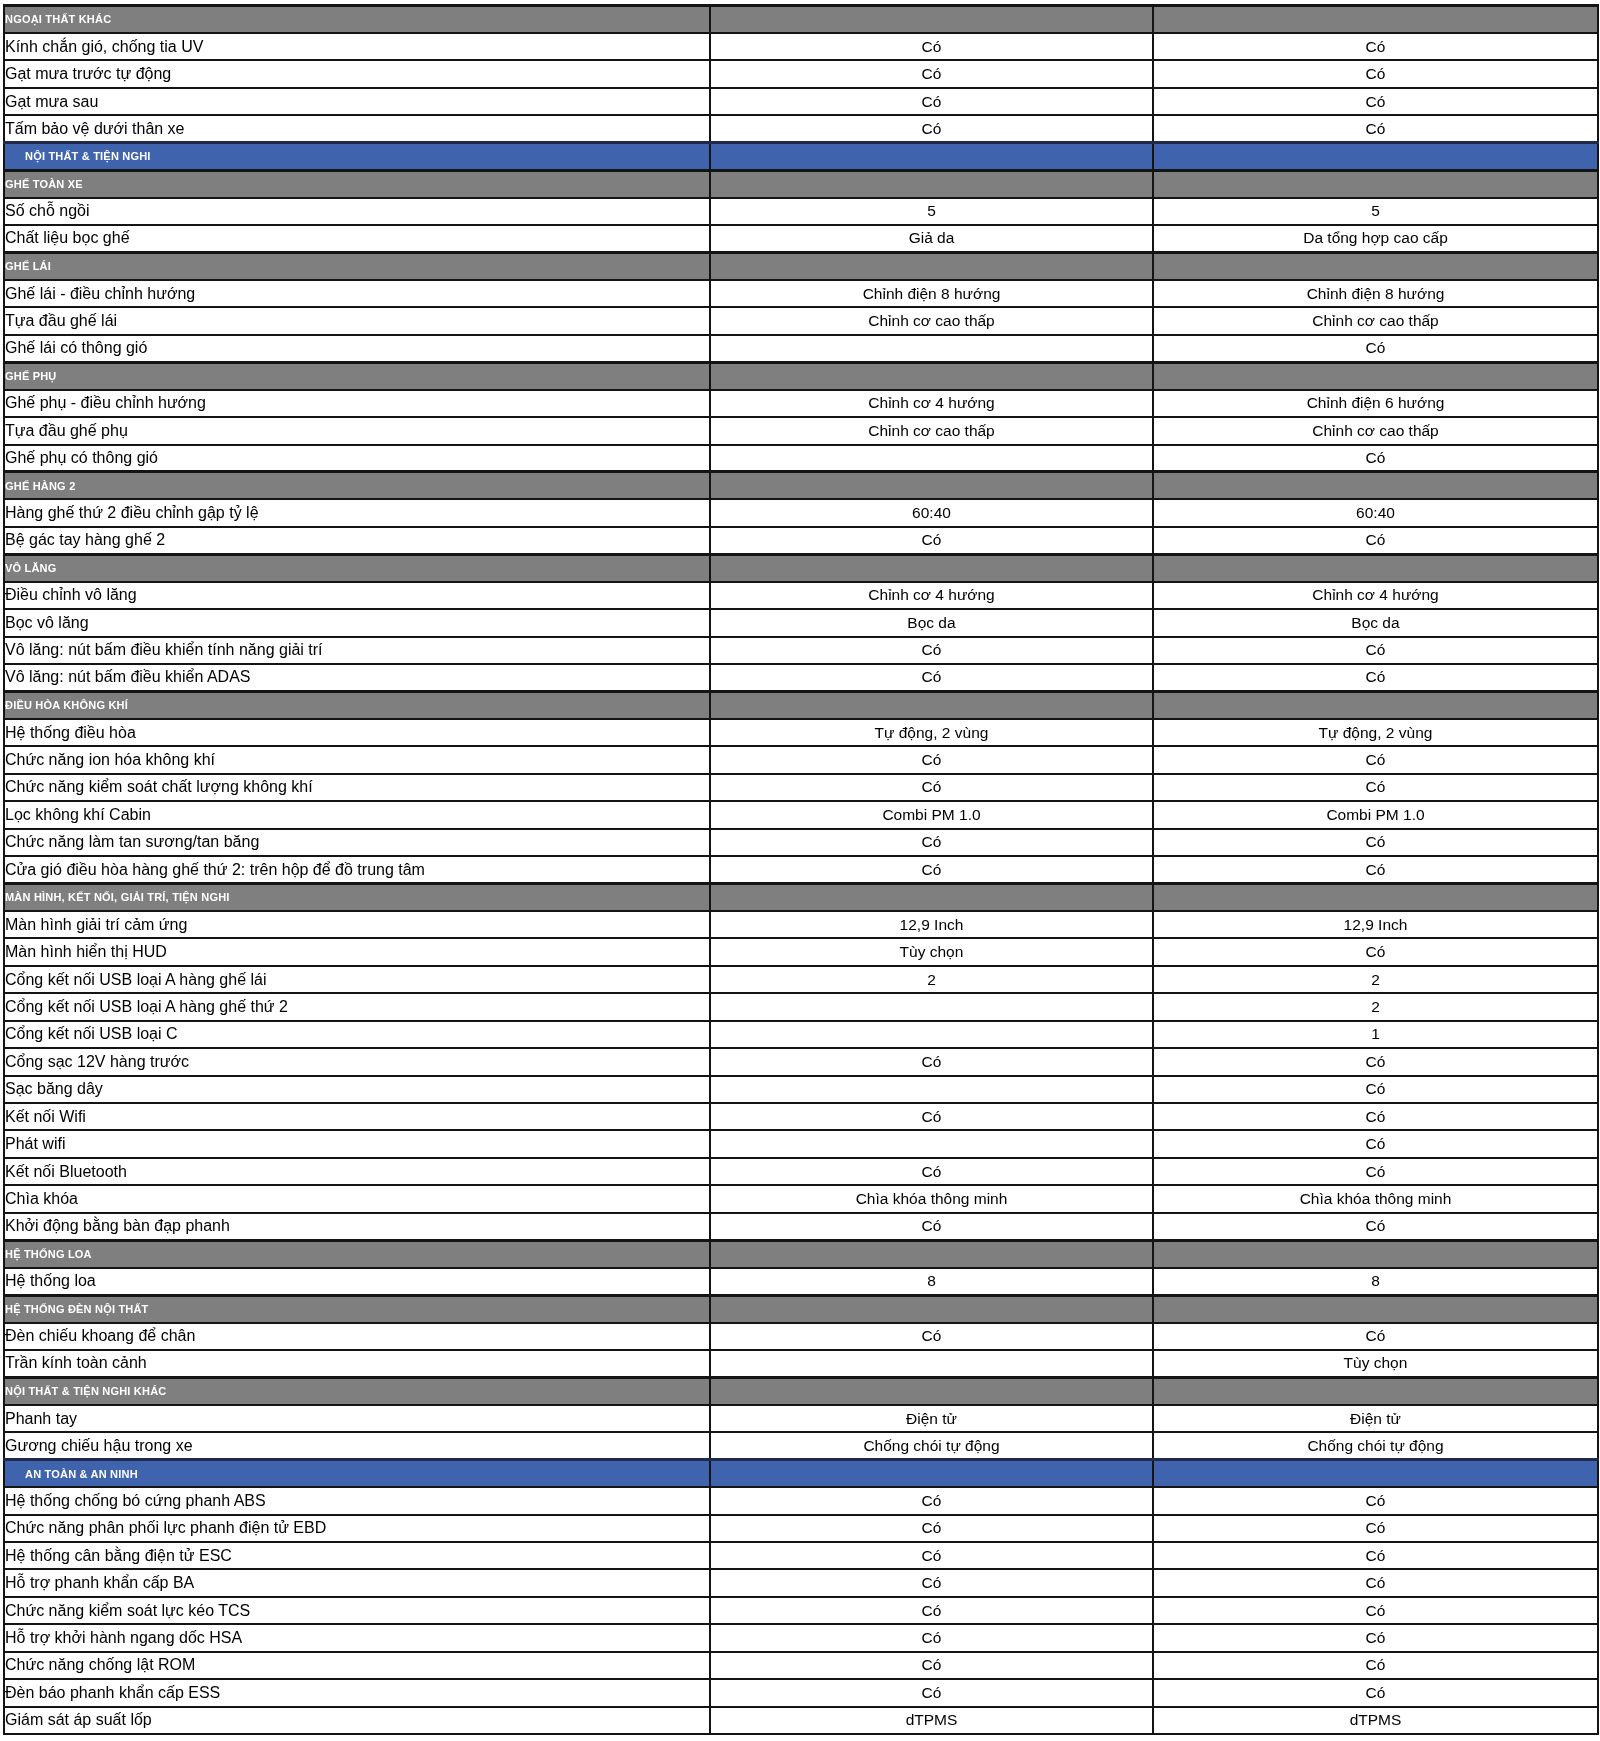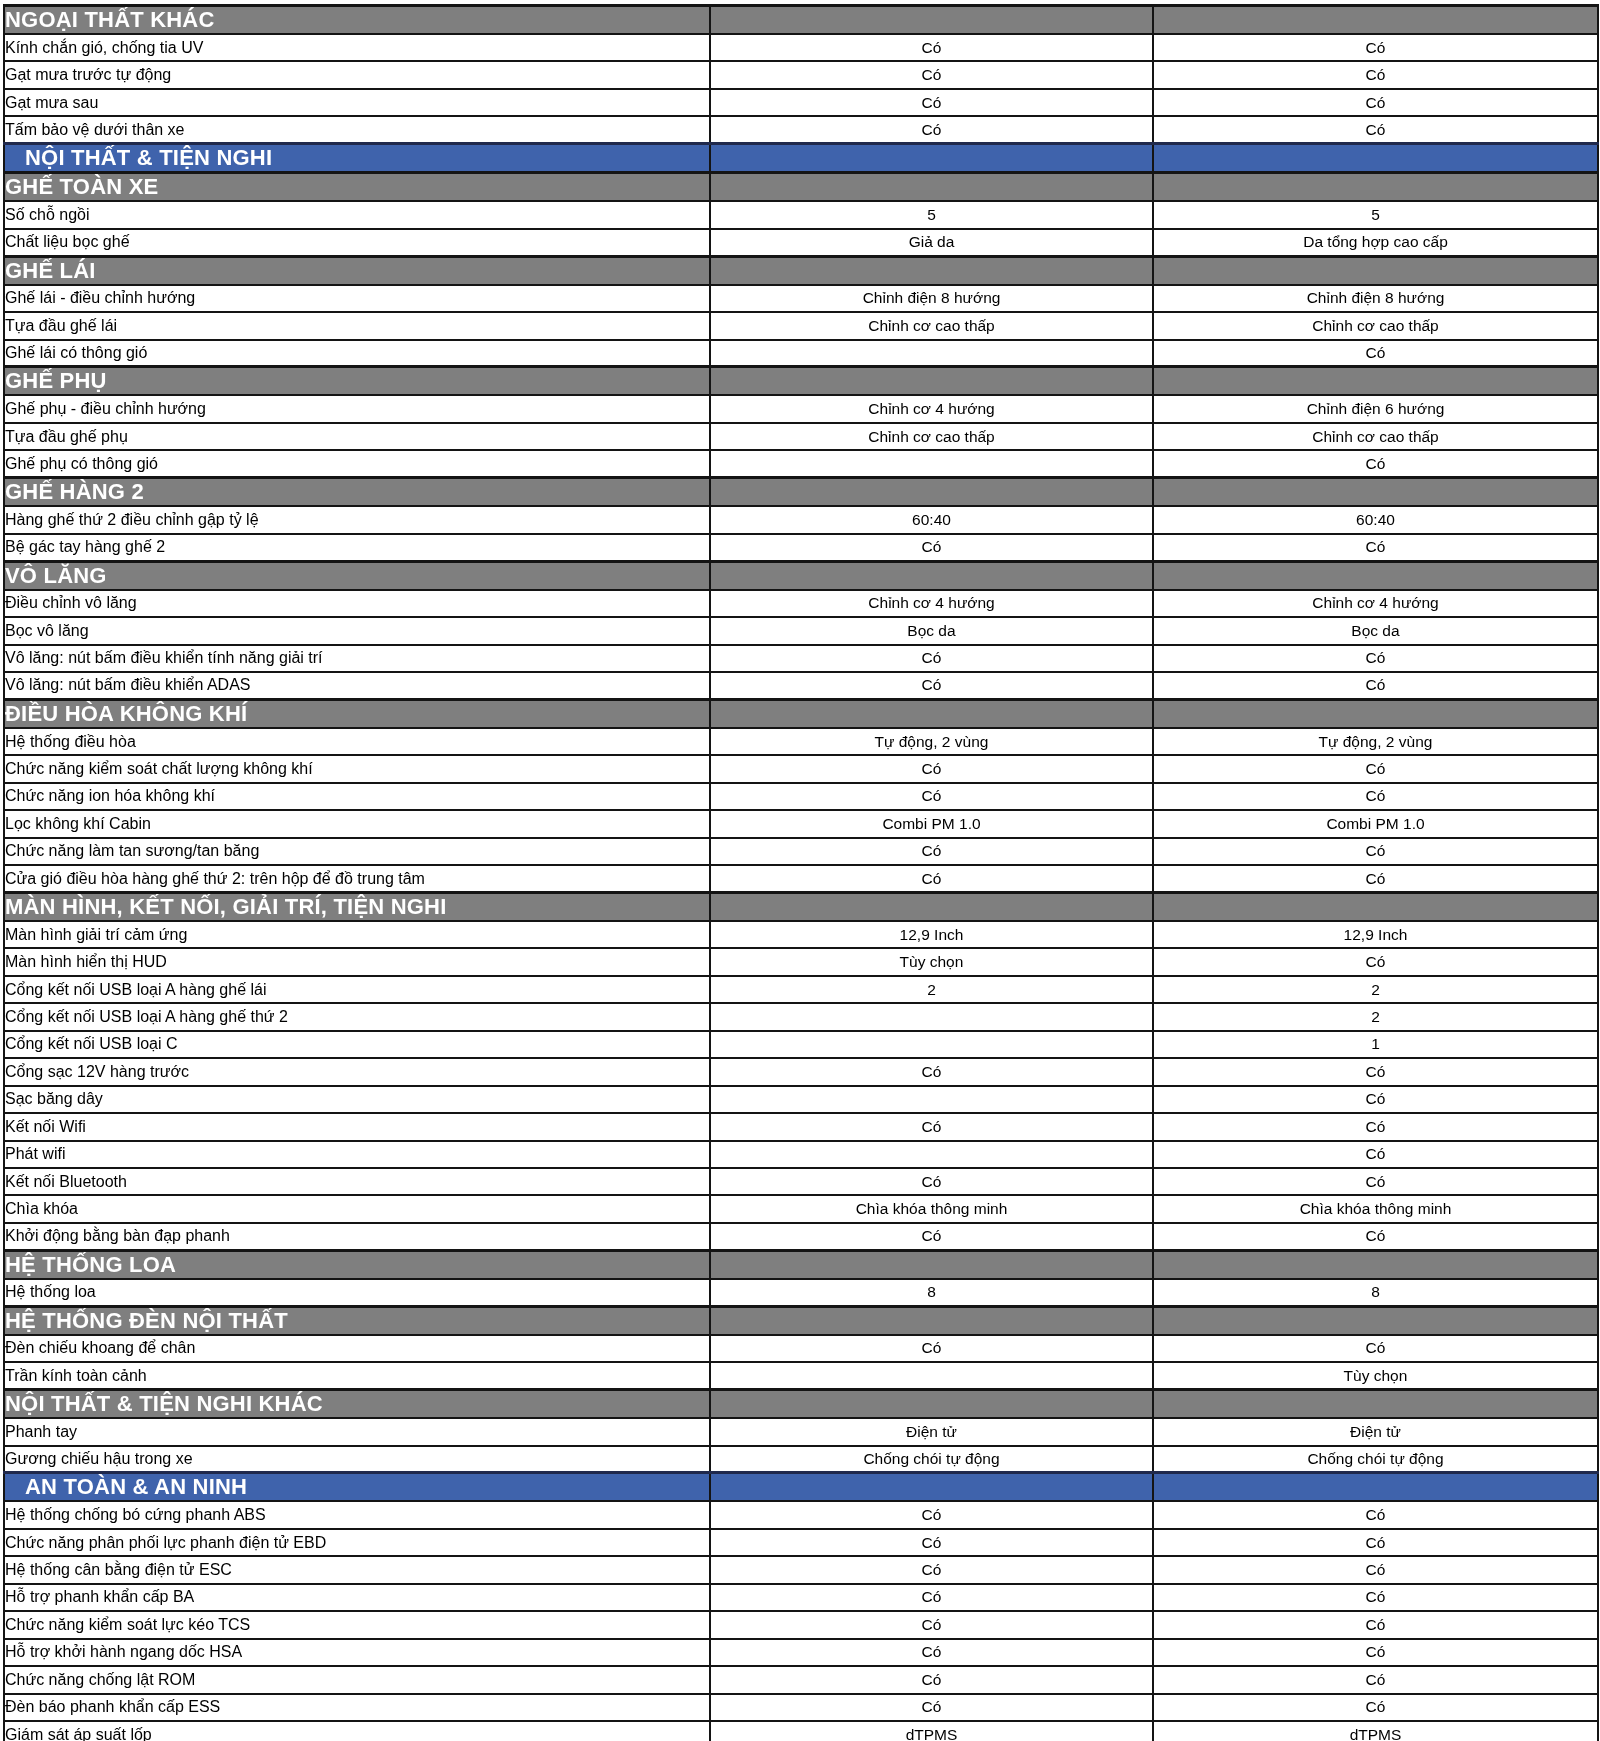--- a/index.html
+++ b/index.html
@@ -46,21 +46,21 @@
     font-size:15.5px;
   }
   tr.section-row td{
     background:var(--section-gray);
     border-top:3px solid var(--grid-line);
     border-bottom:2px solid var(--grid-line);
   }
   tr.section-row .label-cell{
     color:var(--header-text);
     font-weight:700;
-    font-size:22px;
+    font-size:11px;
     letter-spacing:.2px;
   }
   tr.section-row.blue td{
     background:var(--section-blue);
     border-top:3px solid var(--blue-top-border);
     padding-left:20px;
   }
 </style>
 </head>
 <body>
@@ -201,26 +201,26 @@
     <td class="label-cell">ĐIỀU HÒA KHÔNG KHÍ</td>
     <td class="value-cell"></td>
     <td class="value-cell"></td>
   </tr>
       <tr class="feature-row">
     <td class="label-cell">Hệ thống điều hòa</td>
     <td class="value-cell">Tự động, 2 vùng</td>
     <td class="value-cell">Tự động, 2 vùng</td>
   </tr>
       <tr class="feature-row">
+    <td class="label-cell">Chức năng ion hóa không khí</td>
+    <td class="value-cell">Có</td>
+    <td class="value-cell">Có</td>
+  </tr>
+      <tr class="feature-row">
     <td class="label-cell">Chức năng kiểm soát chất lượng không khí</td>
-    <td class="value-cell">Có</td>
-    <td class="value-cell">Có</td>
-  </tr>
-      <tr class="feature-row">
-    <td class="label-cell">Chức năng ion hóa không khí</td>
     <td class="value-cell">Có</td>
     <td class="value-cell">Có</td>
   </tr>
       <tr class="feature-row">
     <td class="label-cell">Lọc không khí Cabin</td>
     <td class="value-cell">Combi PM 1.0</td>
     <td class="value-cell">Combi PM 1.0</td>
   </tr>
       <tr class="feature-row">
     <td class="label-cell">Chức năng làm tan sương/tan băng</td>

